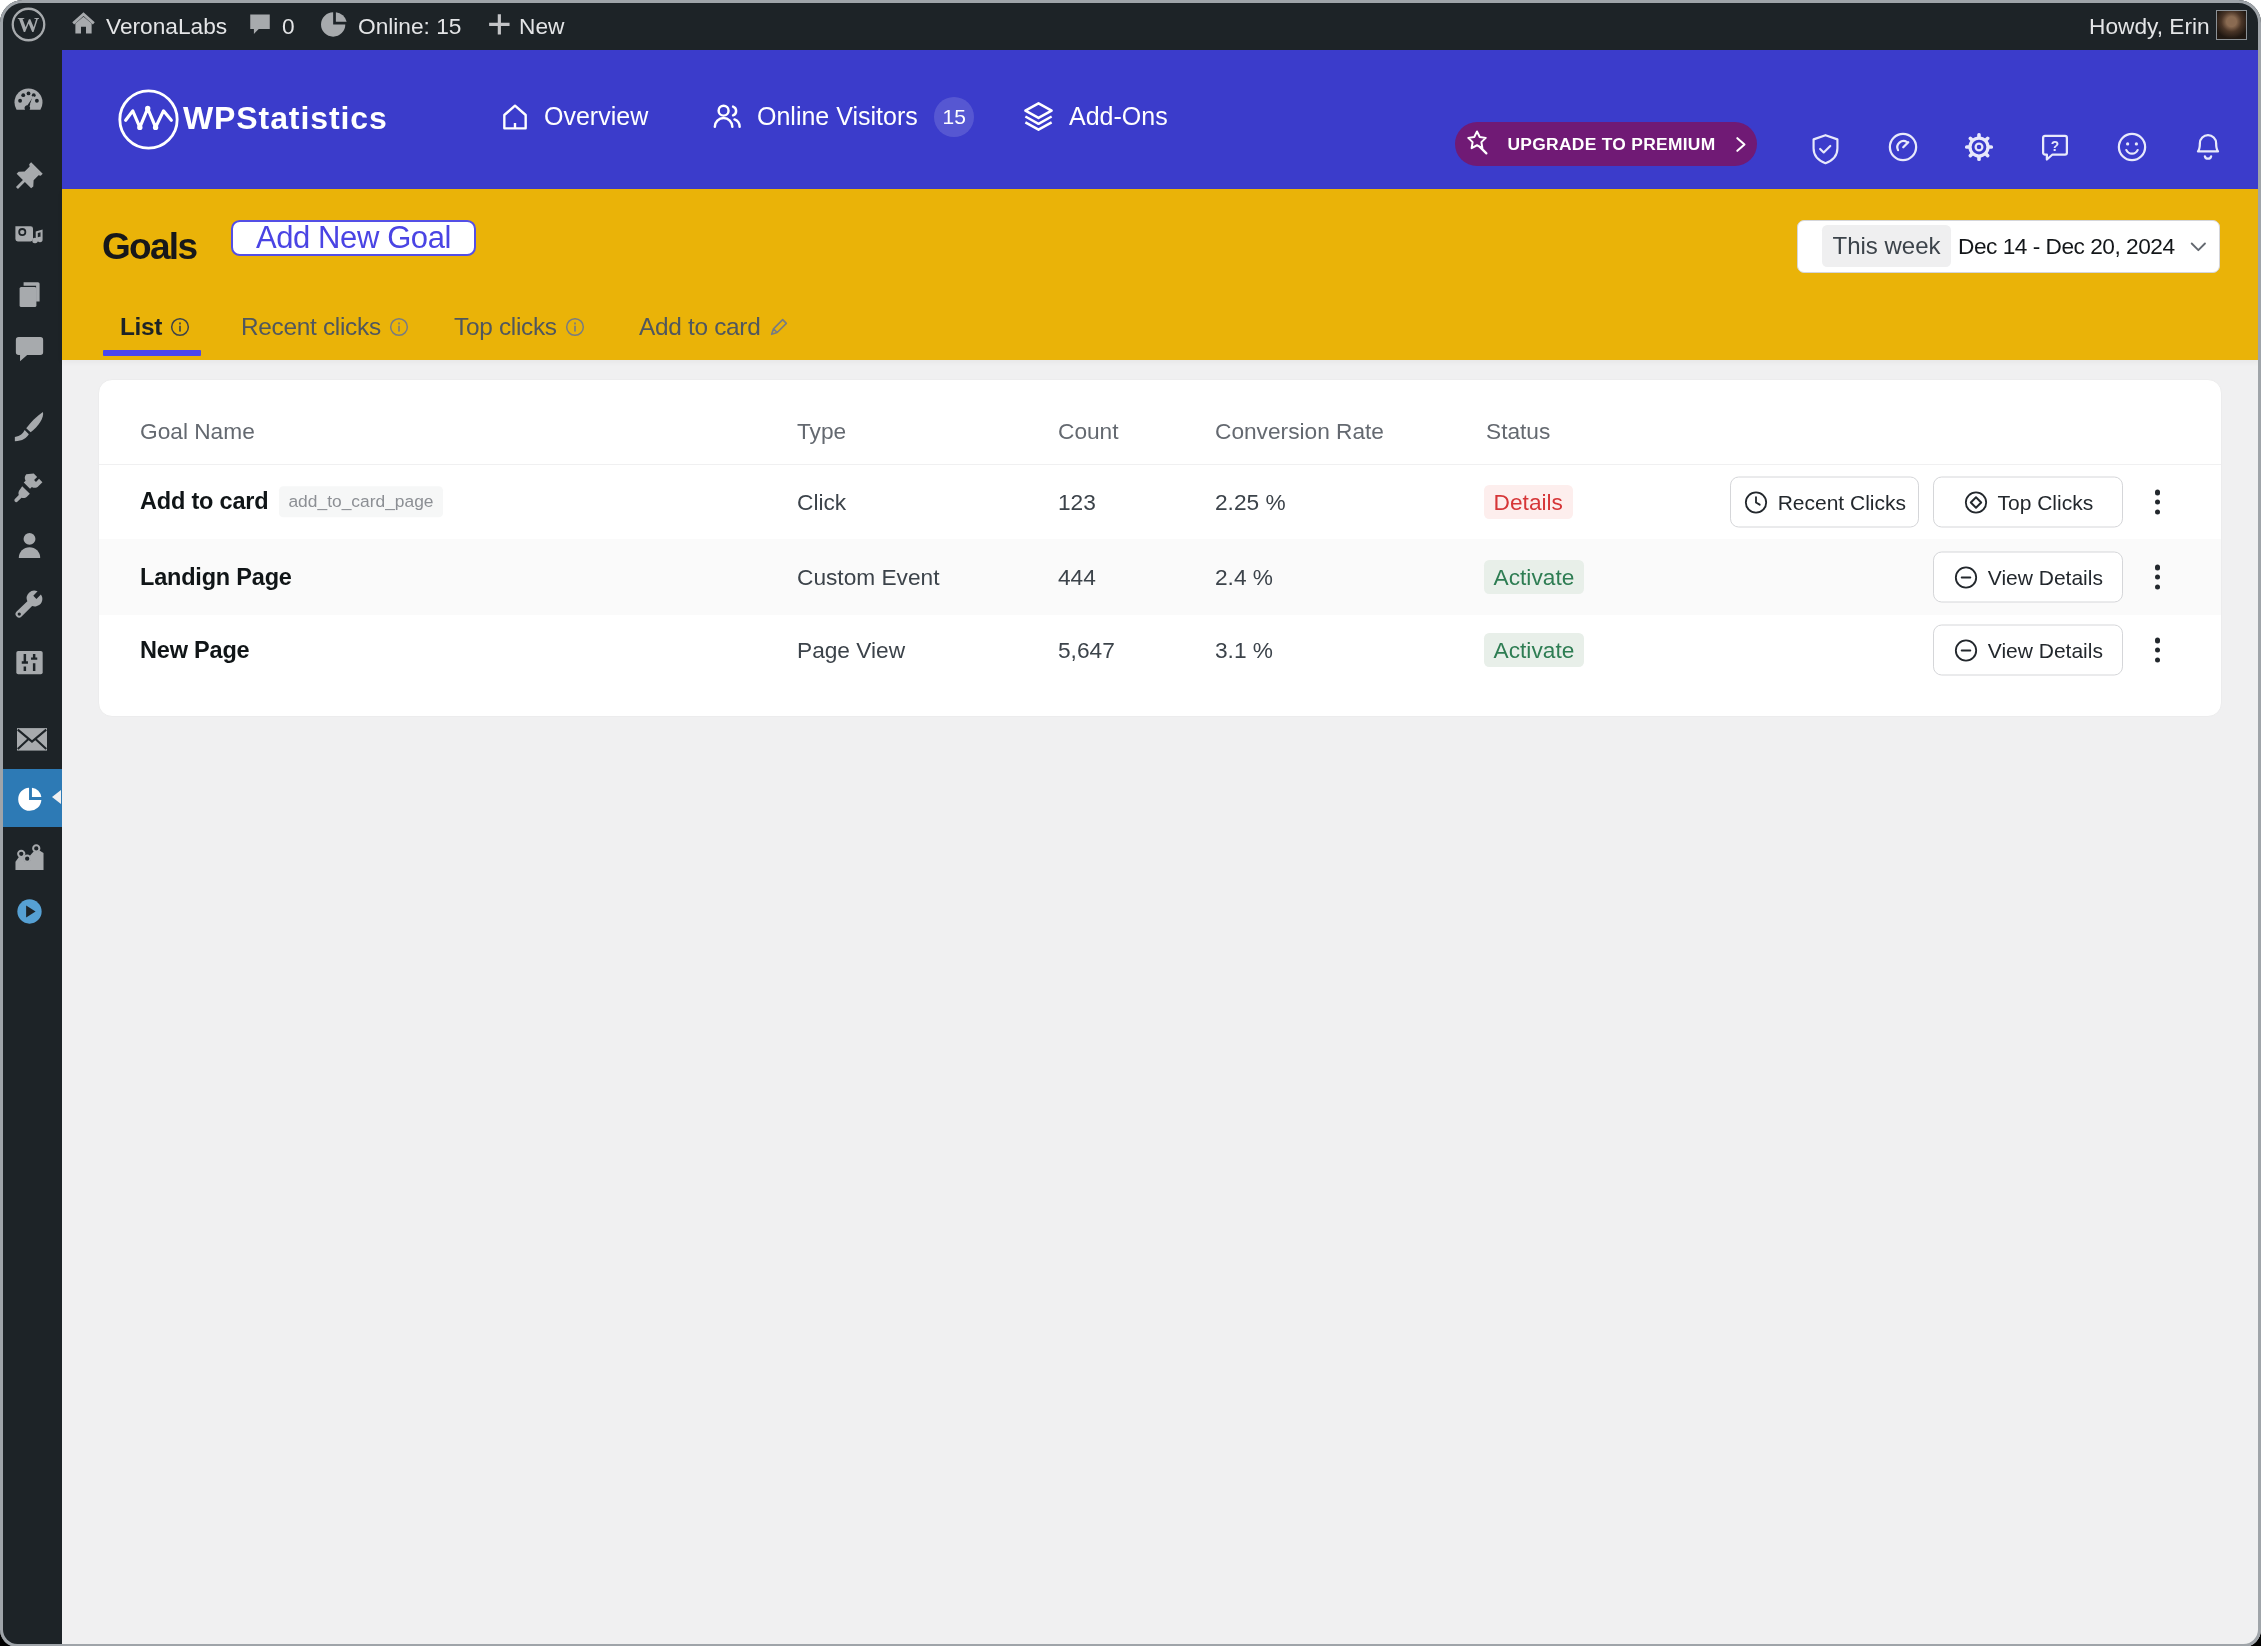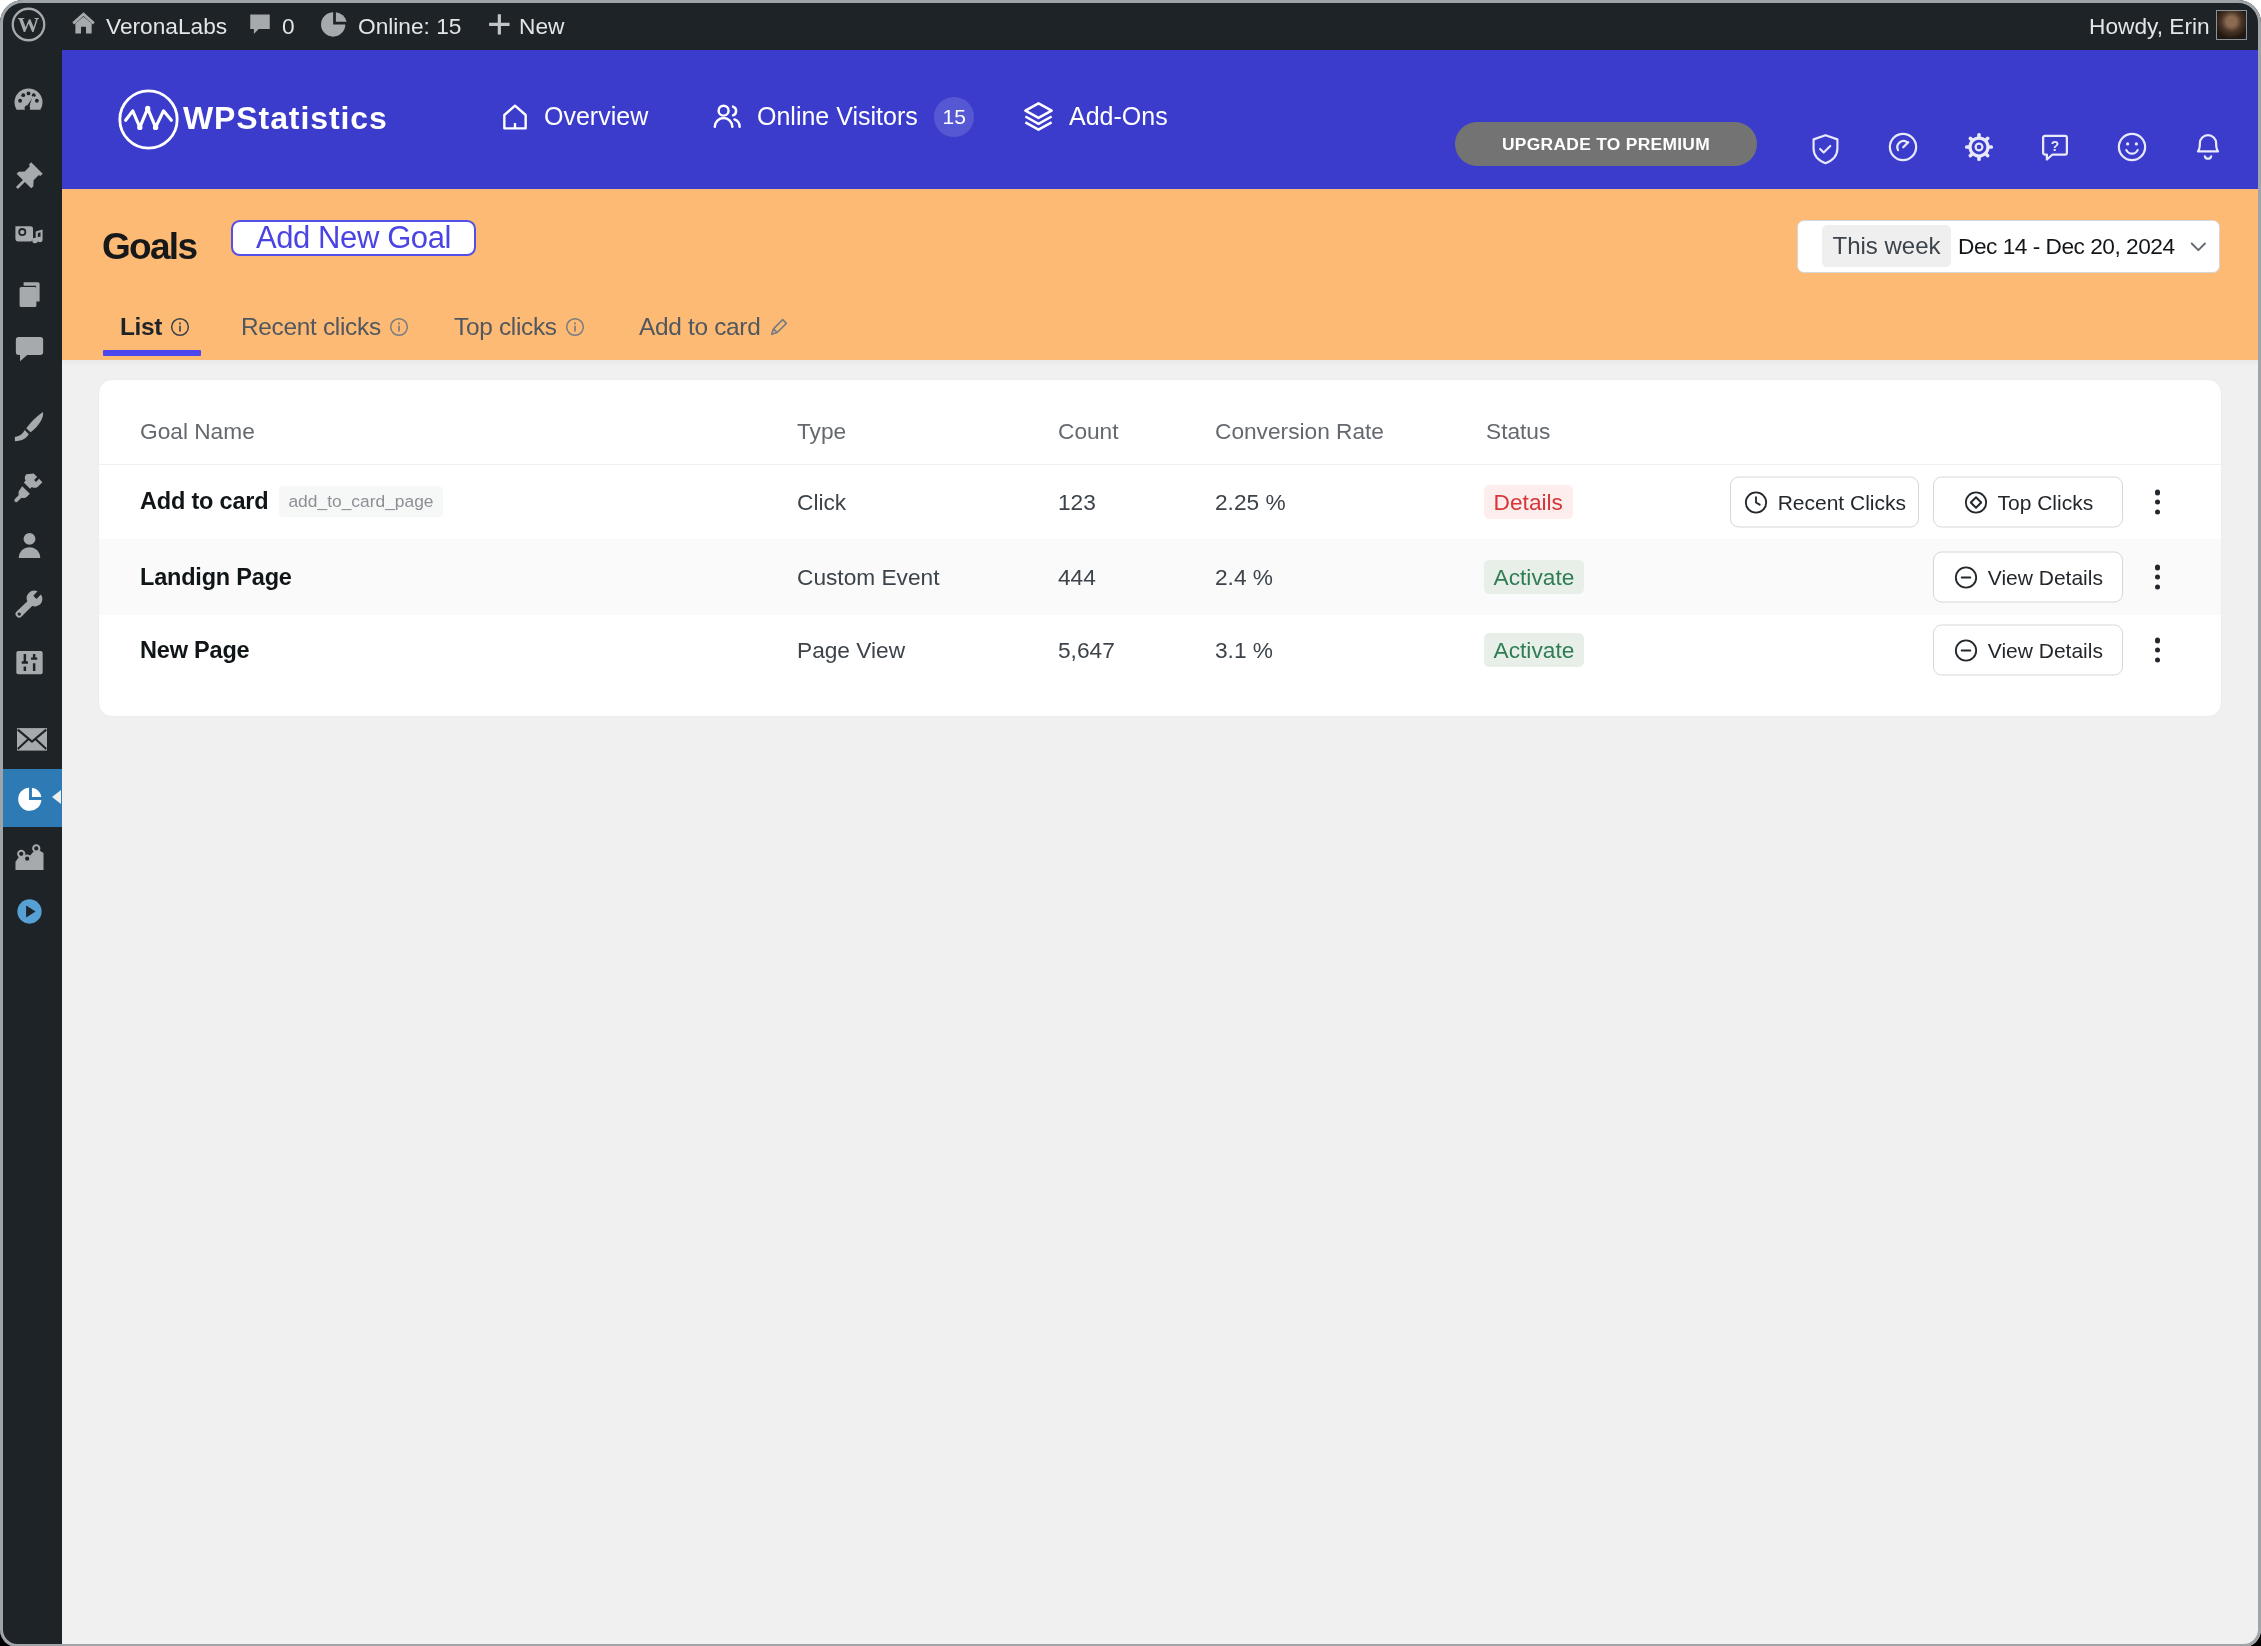--- a/index.html
+++ b/index.html
@@ -15,25 +15,25 @@
   
   .sidebar { position:absolute; left:0; top:50px; width:62px; height:1597px; background:#1d2327; }
   .active-block { position:absolute; left:0; top:719px; width:62px; height:58px; background:#2d7ab5; }
   .notch { position:absolute; left:52px; top:790px; width:0; height:0;
     border-top:7.8px solid transparent; border-bottom:7.8px solid transparent; border-right:9.6px solid #f0f0f1; }
   
   .bluehead { position:absolute; left:62px; top:50px; width:2199px; height:139px; background:#3b3ccb; }
   .bh-logo-text { position:absolute; left:121px; top:50px; font-size:32px; font-weight:700; color:#fff; letter-spacing:0.9px; }
   .bh-nav { position:absolute; top:0; height:133px; display:flex; align-items:center; gap:13px; color:#fff; font-size:25px; font-weight:400; white-space:nowrap;}
   .badge15 { margin-left:3.5px; width:40px; height:40px; border-radius:50%; background:rgba(255,255,255,0.14); display:flex; align-items:center; justify-content:center; font-size:21px; font-weight:400; }
-  .pill { position:absolute; left:1393px; top:72px; width:302px; height:44px; border-radius:22px; background:#737373;
-     display:flex; align-items:center; justify-content:center; gap:16px; color:#fff; font-size:17.4px; font-weight:700; letter-spacing:0.3px; white-space:nowrap;flex-direction:column; }
+  .pill { position:absolute; left:1393px; top:72px; width:302px; height:44px; border-radius:22px; background:#701a75;
+     display:flex; align-items:center; justify-content:center; gap:16px; color:#fff; font-size:17.4px; font-weight:700; letter-spacing:0.3px; white-space:nowrap; }
   .hicon { position:absolute; top:82px; }
   
-  .whitestrip { position:absolute; left:62px; top:189px; width:2199px; height:171px; background:#fdba74; box-shadow:0 2.6px 6.1px rgba(0,0,0,0.045); }
+  .whitestrip { position:absolute; left:62px; top:189px; width:2199px; height:171px; background:#eab308; box-shadow:0 2.6px 6.1px rgba(0,0,0,0.045); }
   h1.goals { position:absolute; left:40px; top:37px; font-size:37px; font-weight:700; color:#17181a; letter-spacing:-1.7px; }
   .btn-add { position:absolute; left:169px; top:31px; width:245px; height:36px; border:2.6px solid #544fe6; border-radius:8.7px;
      color:#4a44e4; font-size:31px; font-weight:400; display:flex; align-items:center; justify-content:center; background:#fff; letter-spacing:-0.4px;}
   .datebox { position:absolute; left:1735px; top:30.5px; width:423px; height:53px; background:#fff; border:1.7px solid #d5d6da; border-radius:7px;
      display:flex; align-items:center; }
   .chip-week { margin-left:24px; background:#efeff0; border-radius:5.2px; padding:7px 10.5px; font-size:24px; color:#3c434a; white-space:nowrap; }
   .datetext { margin-left:7px; font-size:22.7px; color:#131619; font-weight:500; white-space:nowrap; letter-spacing:-0.5px; }
   .tabs { position:absolute; left:0; top:106px; width:100%; height:68px; }
   .tab { position:absolute; top:0; display:flex; align-items:center; gap:7.8px; height:63px; font-size:24.4px; color:#50575e; letter-spacing:-0.3px; }
   .tab.active { color:#1d2327; font-weight:700; }

